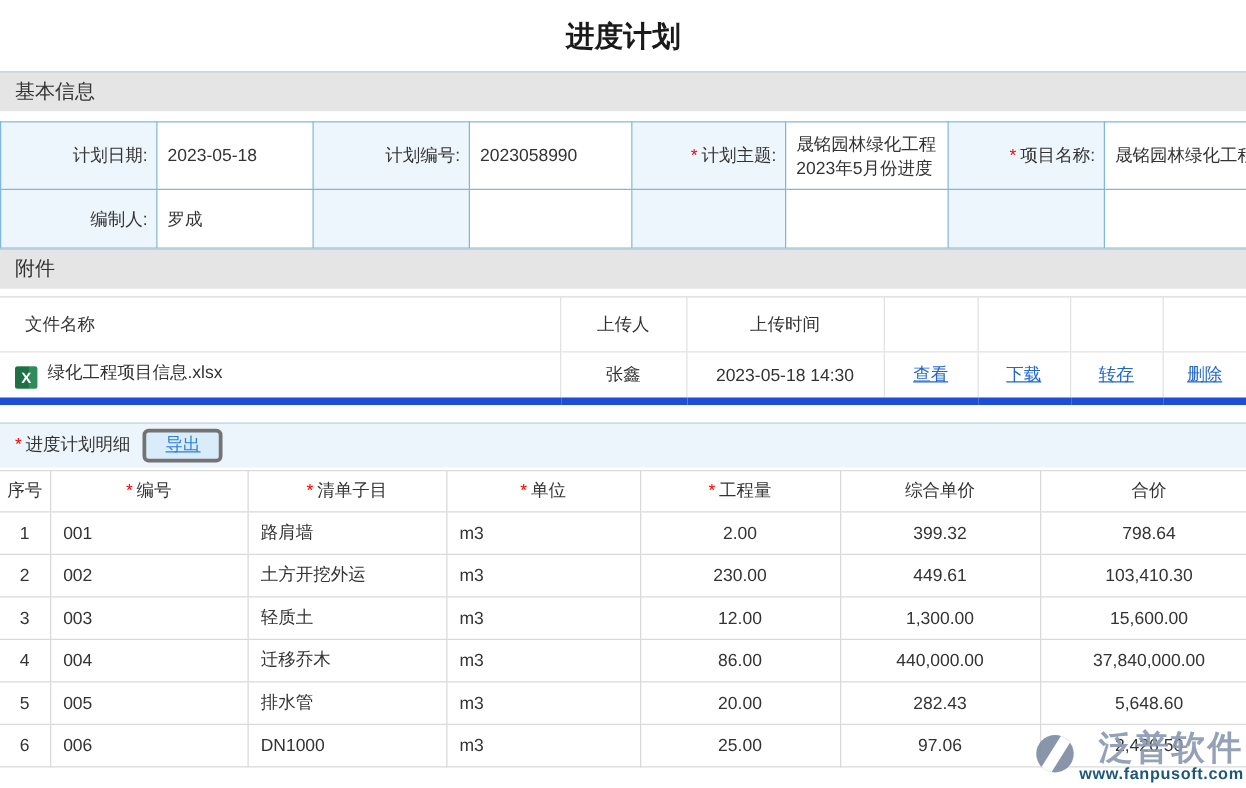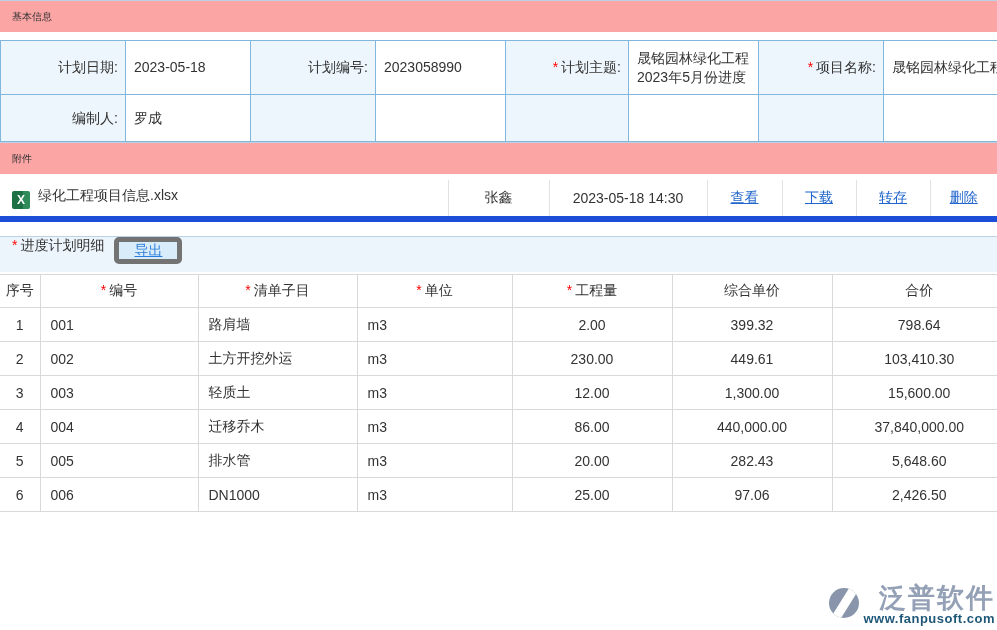--- a/index.html
+++ b/index.html
@@ -9,22 +9,22 @@
     color:#333; background:#fff;
   }
   .page { position:relative; width:997px; height:630px; overflow:hidden; background:#fff; }
 
   .page-title {
     margin:0; padding:14px 0 12px; text-align:center;
     font-size:23px; font-weight:bold; color:#1a1a1a;
   }
 
   .section-bar {
-    height:32px; line-height:31px; background:#fca5a5;
-    border-top:1px solid #bcd2e4; padding-left:12px; font-size:10px; color:#333;
+    height:32px; line-height:31px; background:#e5e5e5;
+    border-top:1px solid #bcd2e4; padding-left:12px; font-size:16px; color:#333;
   }
 
   
   .form-table {
     margin-top:8px; border-collapse:collapse; table-layout:fixed; width:1012px;
   }
   .form-table td {
     border:1px solid #82b7dd; font-size:14px; padding:4px 8px; overflow:hidden;
     line-height:19px;
   }
@@ -52,25 +52,25 @@
     display:inline-block; width:18px; height:18px; background:#1e7145; border-radius:2px;
     color:#fff; font-weight:bold; font-size:12px; text-align:center; line-height:18px;
     vertical-align:-4px; margin-right:8px;
     background-image:linear-gradient(to right, #1e7145 62%, #2f8c5a 62%);
   }
   .file-cell { padding-left:12px; }
 
   
   .detail-bar {
     margin-top:14px; height:36px; background:#edf5fc; border-top:1px solid #bcd2e4;
-    display:flex; align-items:flex-start; padding-left:12px; font-size:14px;
+    display:flex; align-items:center; padding-left:12px; font-size:14px;
   }
   .detail-bar .bar-label { margin-right:10px; }
   .export-btn {
-    height:27px; padding:0 15px; background:#d9ecfa; border:5px solid #737373;
+    height:27px; padding:0 15px; background:#d9ecfa; border:3px solid #737373;
     border-radius:5px; color:#2e7fd9; font-size:14px; cursor:pointer;
     font-family:"Liberation Sans","DejaVu Sans",sans-serif;
     text-decoration:underline;
   }
 
   .detail-table { margin-top:2px; border-collapse:collapse; table-layout:fixed; width:997px; }
   .detail-table th {
     font-weight:normal; font-size:14px; height:33px; border:1px solid #d9d9d9;
     text-align:center; color:#333;
   }
@@ -98,20 +98,21 @@
   }
   .wm-col { display:flex; flex-direction:column; align-items:flex-end; }
   .wm-brand { font-size:27px; font-weight:bold; color:#8b99b0; letter-spacing:2px; line-height:31px; }
   .wm-url { font-size:13px; font-weight:bold; color:#0c4a6e; letter-spacing:0.5px; margin-top:-3px; }
 </style>
 </head>
 <body>
 
 <div class="page">
 
+  <h1 class="page-title">进度计划</h1>
 
   <div class="section-bar">
     <span>基本信息</span>
   </div>
 
   <table class="form-table">
     <colgroup>
       <col style="width:125px">
         <col style="width:125px">
         <col style="width:125px">
@@ -153,20 +154,29 @@
     <colgroup>
       <col style="width:448px">
         <col style="width:101px">
         <col style="width:158px">
       <col style="width:75px">
         <col style="width:74px">
         <col style="width:74px">
         <col style="width:67px">
     </colgroup>
     <tbody>
+        <tr class="h-row">
+      <th class="al">文件名称</th>
+      <th class="ac">上传人</th>
+      <th class="ac">上传时间</th>
+      <th></th>
+      <th></th>
+      <th></th>
+      <th></th>
+    </tr>
     <tr class="d-row">
       <td class="al file-cell">
         <span class="excel-icon">X</span><span>绿化工程项目信息.xlsx</span>
       </td>
       <td class="ac">张鑫</td>
       <td class="ac">2023-05-18 14:30</td>
       <td class="ac"><a class="lnk">查看</a></td>
       <td class="ac"><a class="lnk">下载</a></td>
       <td class="ac"><a class="lnk">转存</a></td>
       <td class="ac"><a class="lnk">删除</a></td>

